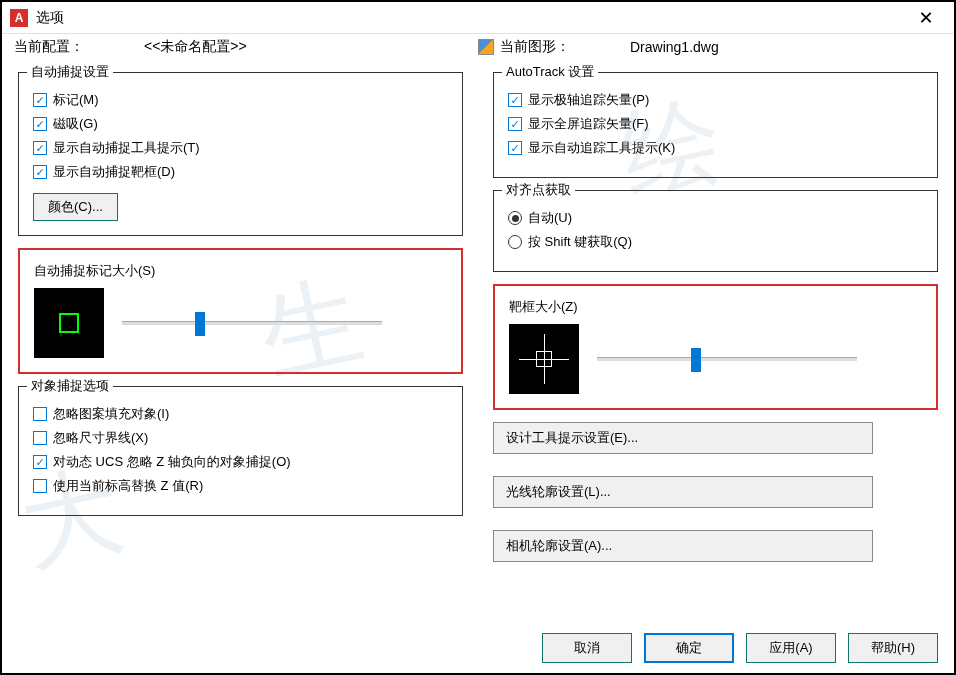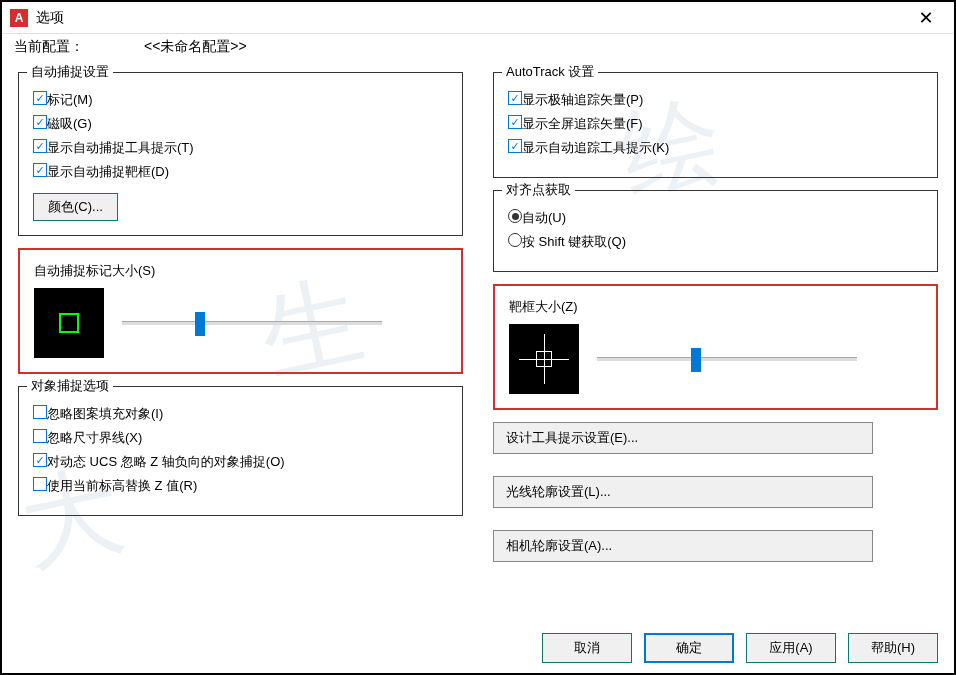--- a/index.html
+++ b/index.html
@@ -14,21 +14,21 @@
     .header-icon { width: 16px; height: 16px; margin-right: 6px; display: inline-block; }
     .drawing-icon { background: linear-gradient(135deg, #4a90d9 50%, #f5a623 50%); border: 1px solid #888; }
     .tabs { display: flex; padding: 0 12px; border-bottom: 1px solid #333; }
     .tab { padding: 6px 12px; cursor: default; font-size: 14px; }
     .tab.active { border: 2px solid #d32f2f; border-bottom: 2px solid #fff; position: relative; background: #fff; margin-bottom: -1px; }
     .content { display: flex; padding: 12px 16px; gap: 30px; height: 540px; }
     .col { flex: 1; }
     .fieldset { border: 1px solid #333; padding: 12px 14px 14px; margin-bottom: 12px; position: relative; }
     .fieldset.highlighted { border: 2px solid #d32f2f; }
     .legend { position: absolute; top: -10px; left: 8px; background: #fff; padding: 0 4px; font-size: 13px; }
-    .checkbox-row, .radio-row { display: flex; align-items: flex-start; margin: 6px 0; }
+    .checkbox-row, .radio-row { display: flex; align-items: center; margin: 6px 0; gap: 6px; }
     .checkbox { width: 14px; height: 14px; border: 1px solid #0078d7; display: flex; align-items: center; justify-content: center; font-size: 11px; color: #0078d7; }
     .checkbox.checked::after { content: "✓"; }
     .radio { width: 14px; height: 14px; border: 1px solid #333; border-radius: 50%; display: flex; align-items: center; justify-content: center; }
     .radio.checked::after { content: ""; width: 7px; height: 7px; background: #333; border-radius: 50%; }
     .btn { border: 1px solid #0f766e; background: #f0f0f0; padding: 4px 14px; cursor: default; font-size: 13px; font-family: inherit; }
     .preview-box { width: 70px; height: 70px; background: #000; display: inline-flex; align-items: center; justify-content: center; vertical-align: middle; }
     .snap-mark { width: 20px; height: 20px; border: 2px solid #0f0; }
     .aperture { position: relative; width: 50px; height: 50px; }
     .aperture .hline { position: absolute; width: 50px; height: 1px; background: #fff; top: 25px; }
     .aperture .vline { position: absolute; height: 50px; width: 1px; background: #fff; left: 25px; }
@@ -56,20 +56,25 @@
   <div class="titlebar">
     <div class="app-icon">A</div>
     <div class="title">选项</div>
     <div class="close-btn">✕</div>
   </div>
 
   <div class="header-row">
     <div style="flex:1; display:flex;">
       <span>当前配置：</span>
       <span class="header-value">&lt;&lt;未命名配置&gt;&gt;</span>
+    </div>
+    <div style="flex:1; display:flex; align-items:center;">
+      <span class="header-icon drawing-icon"></span>
+      <span>当前图形：</span>
+      <span class="header-value">Drawing1.dwg</span>
     </div>
   </div>
 
 
   <div class="content">
     <div class="col">
 
       <div class="fieldset">
         <div class="legend">自动捕捉设置</div>
         <div class="checkbox-row">

